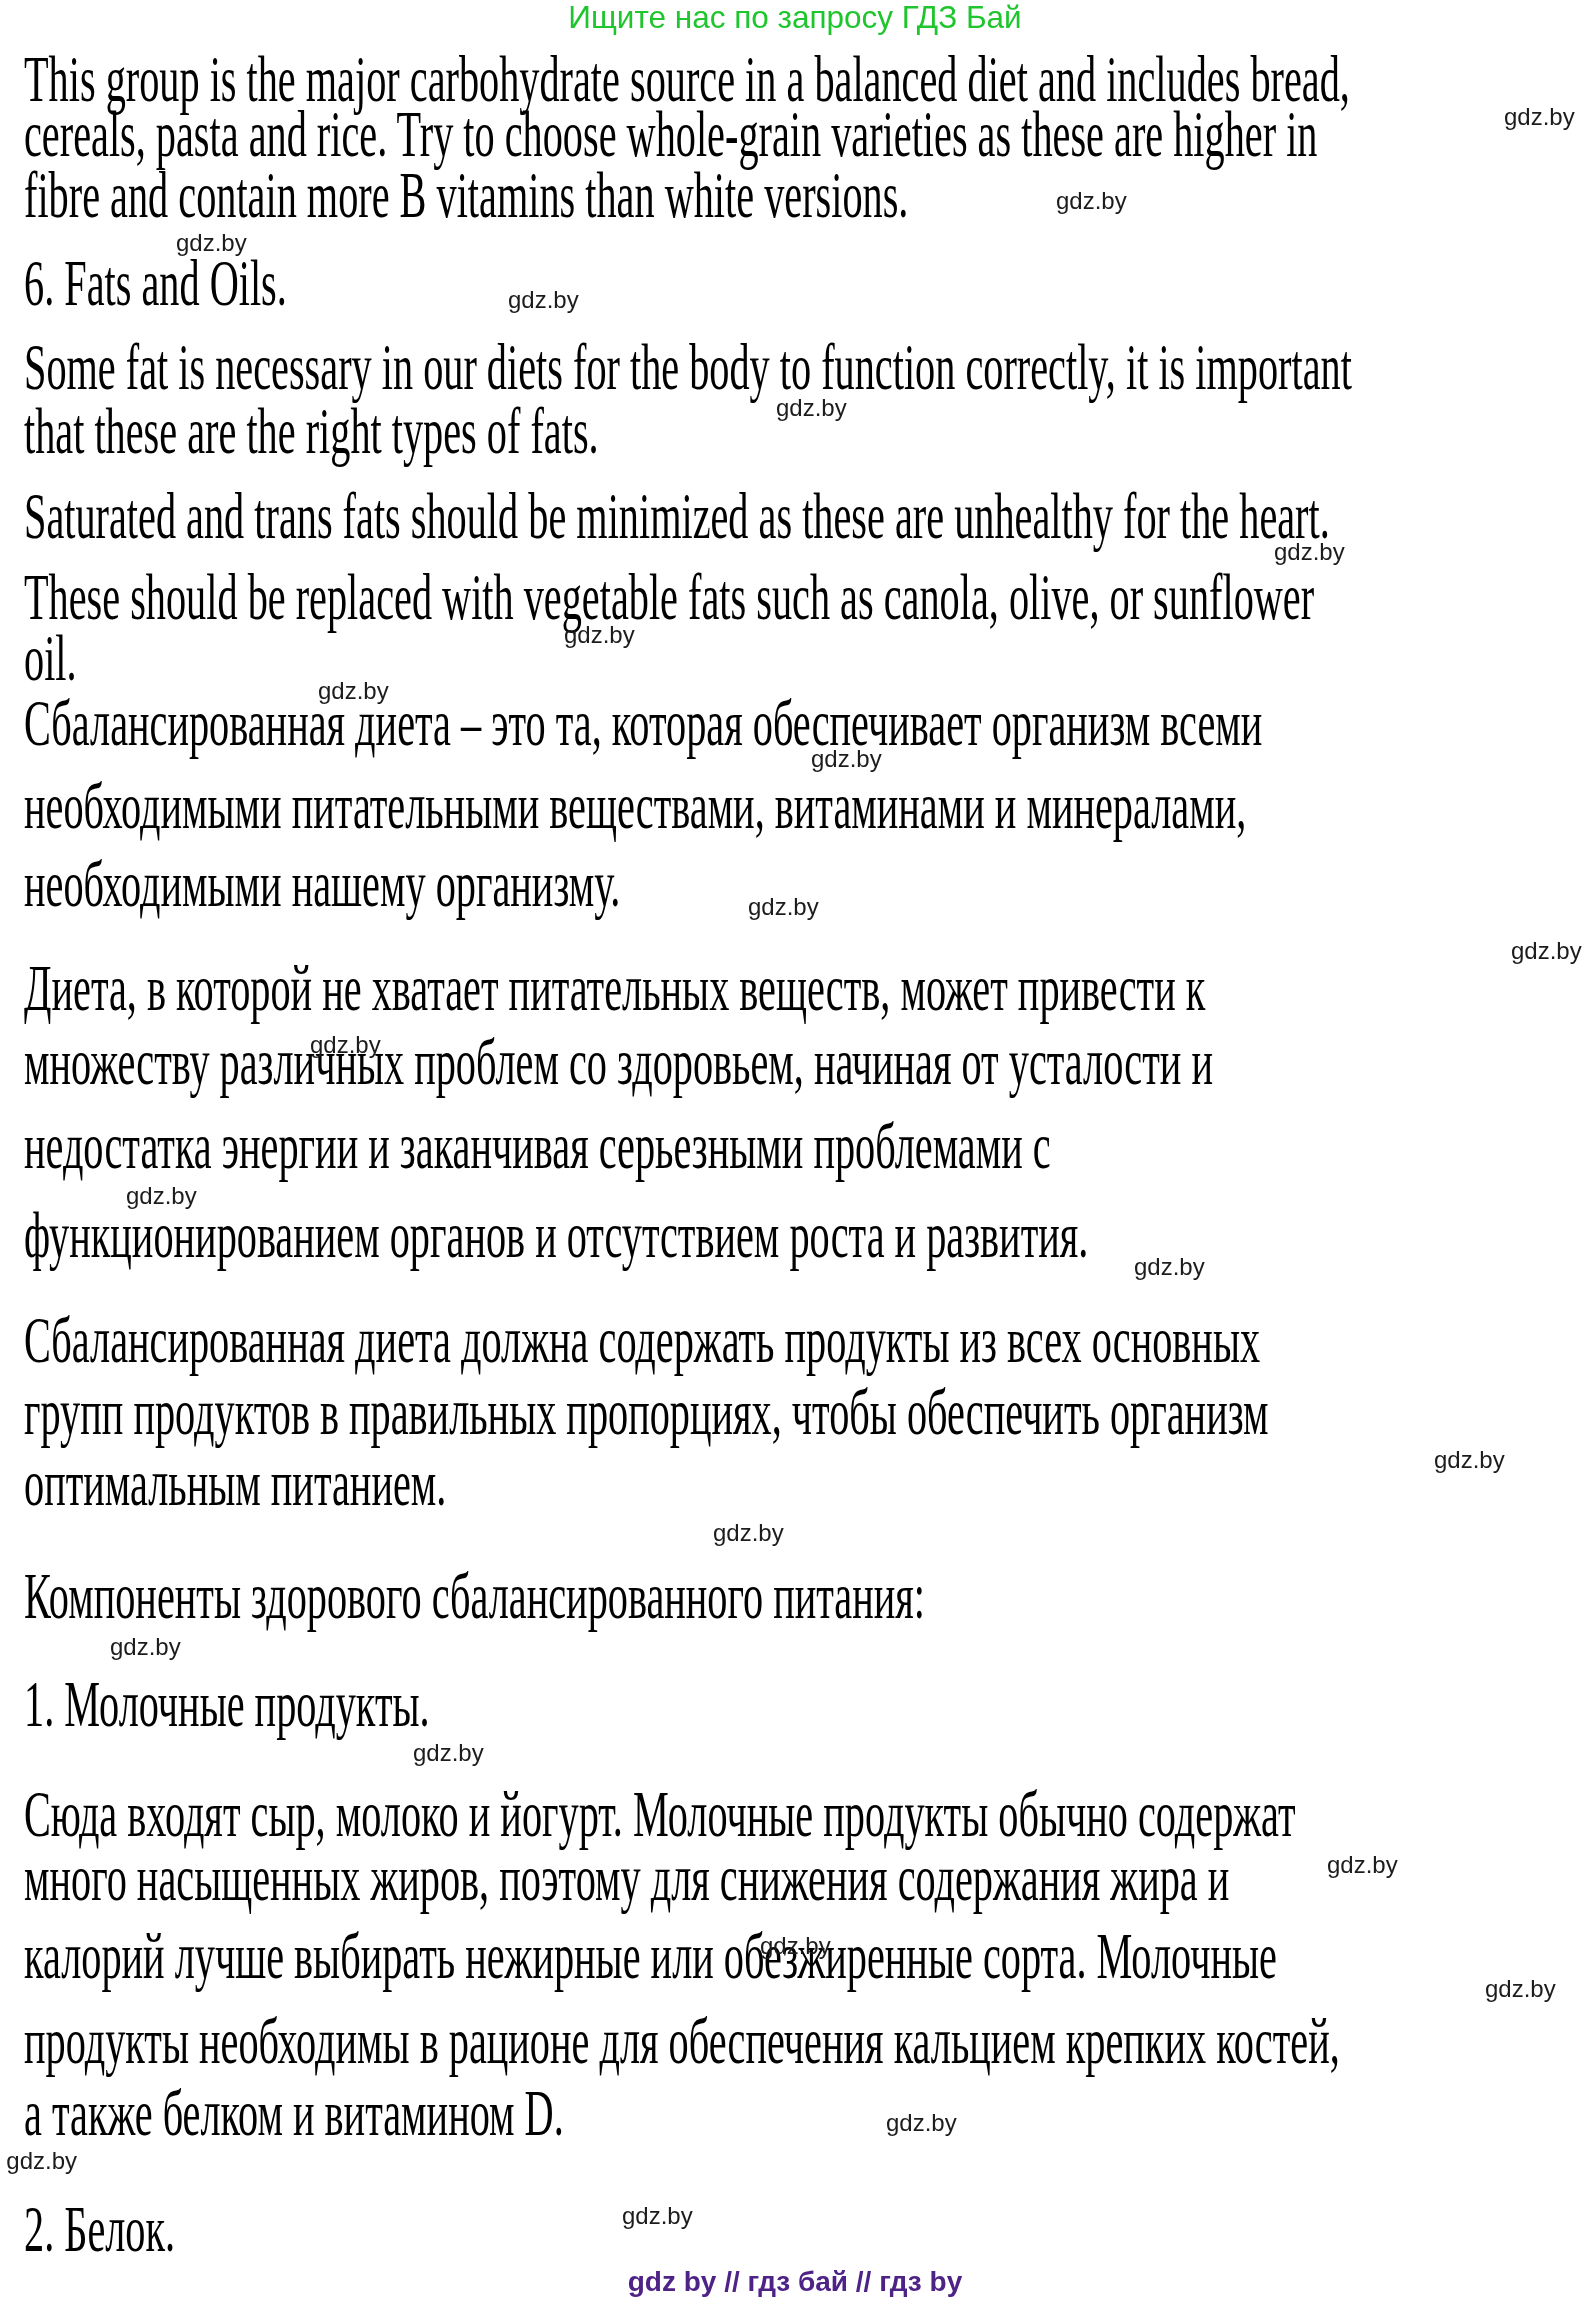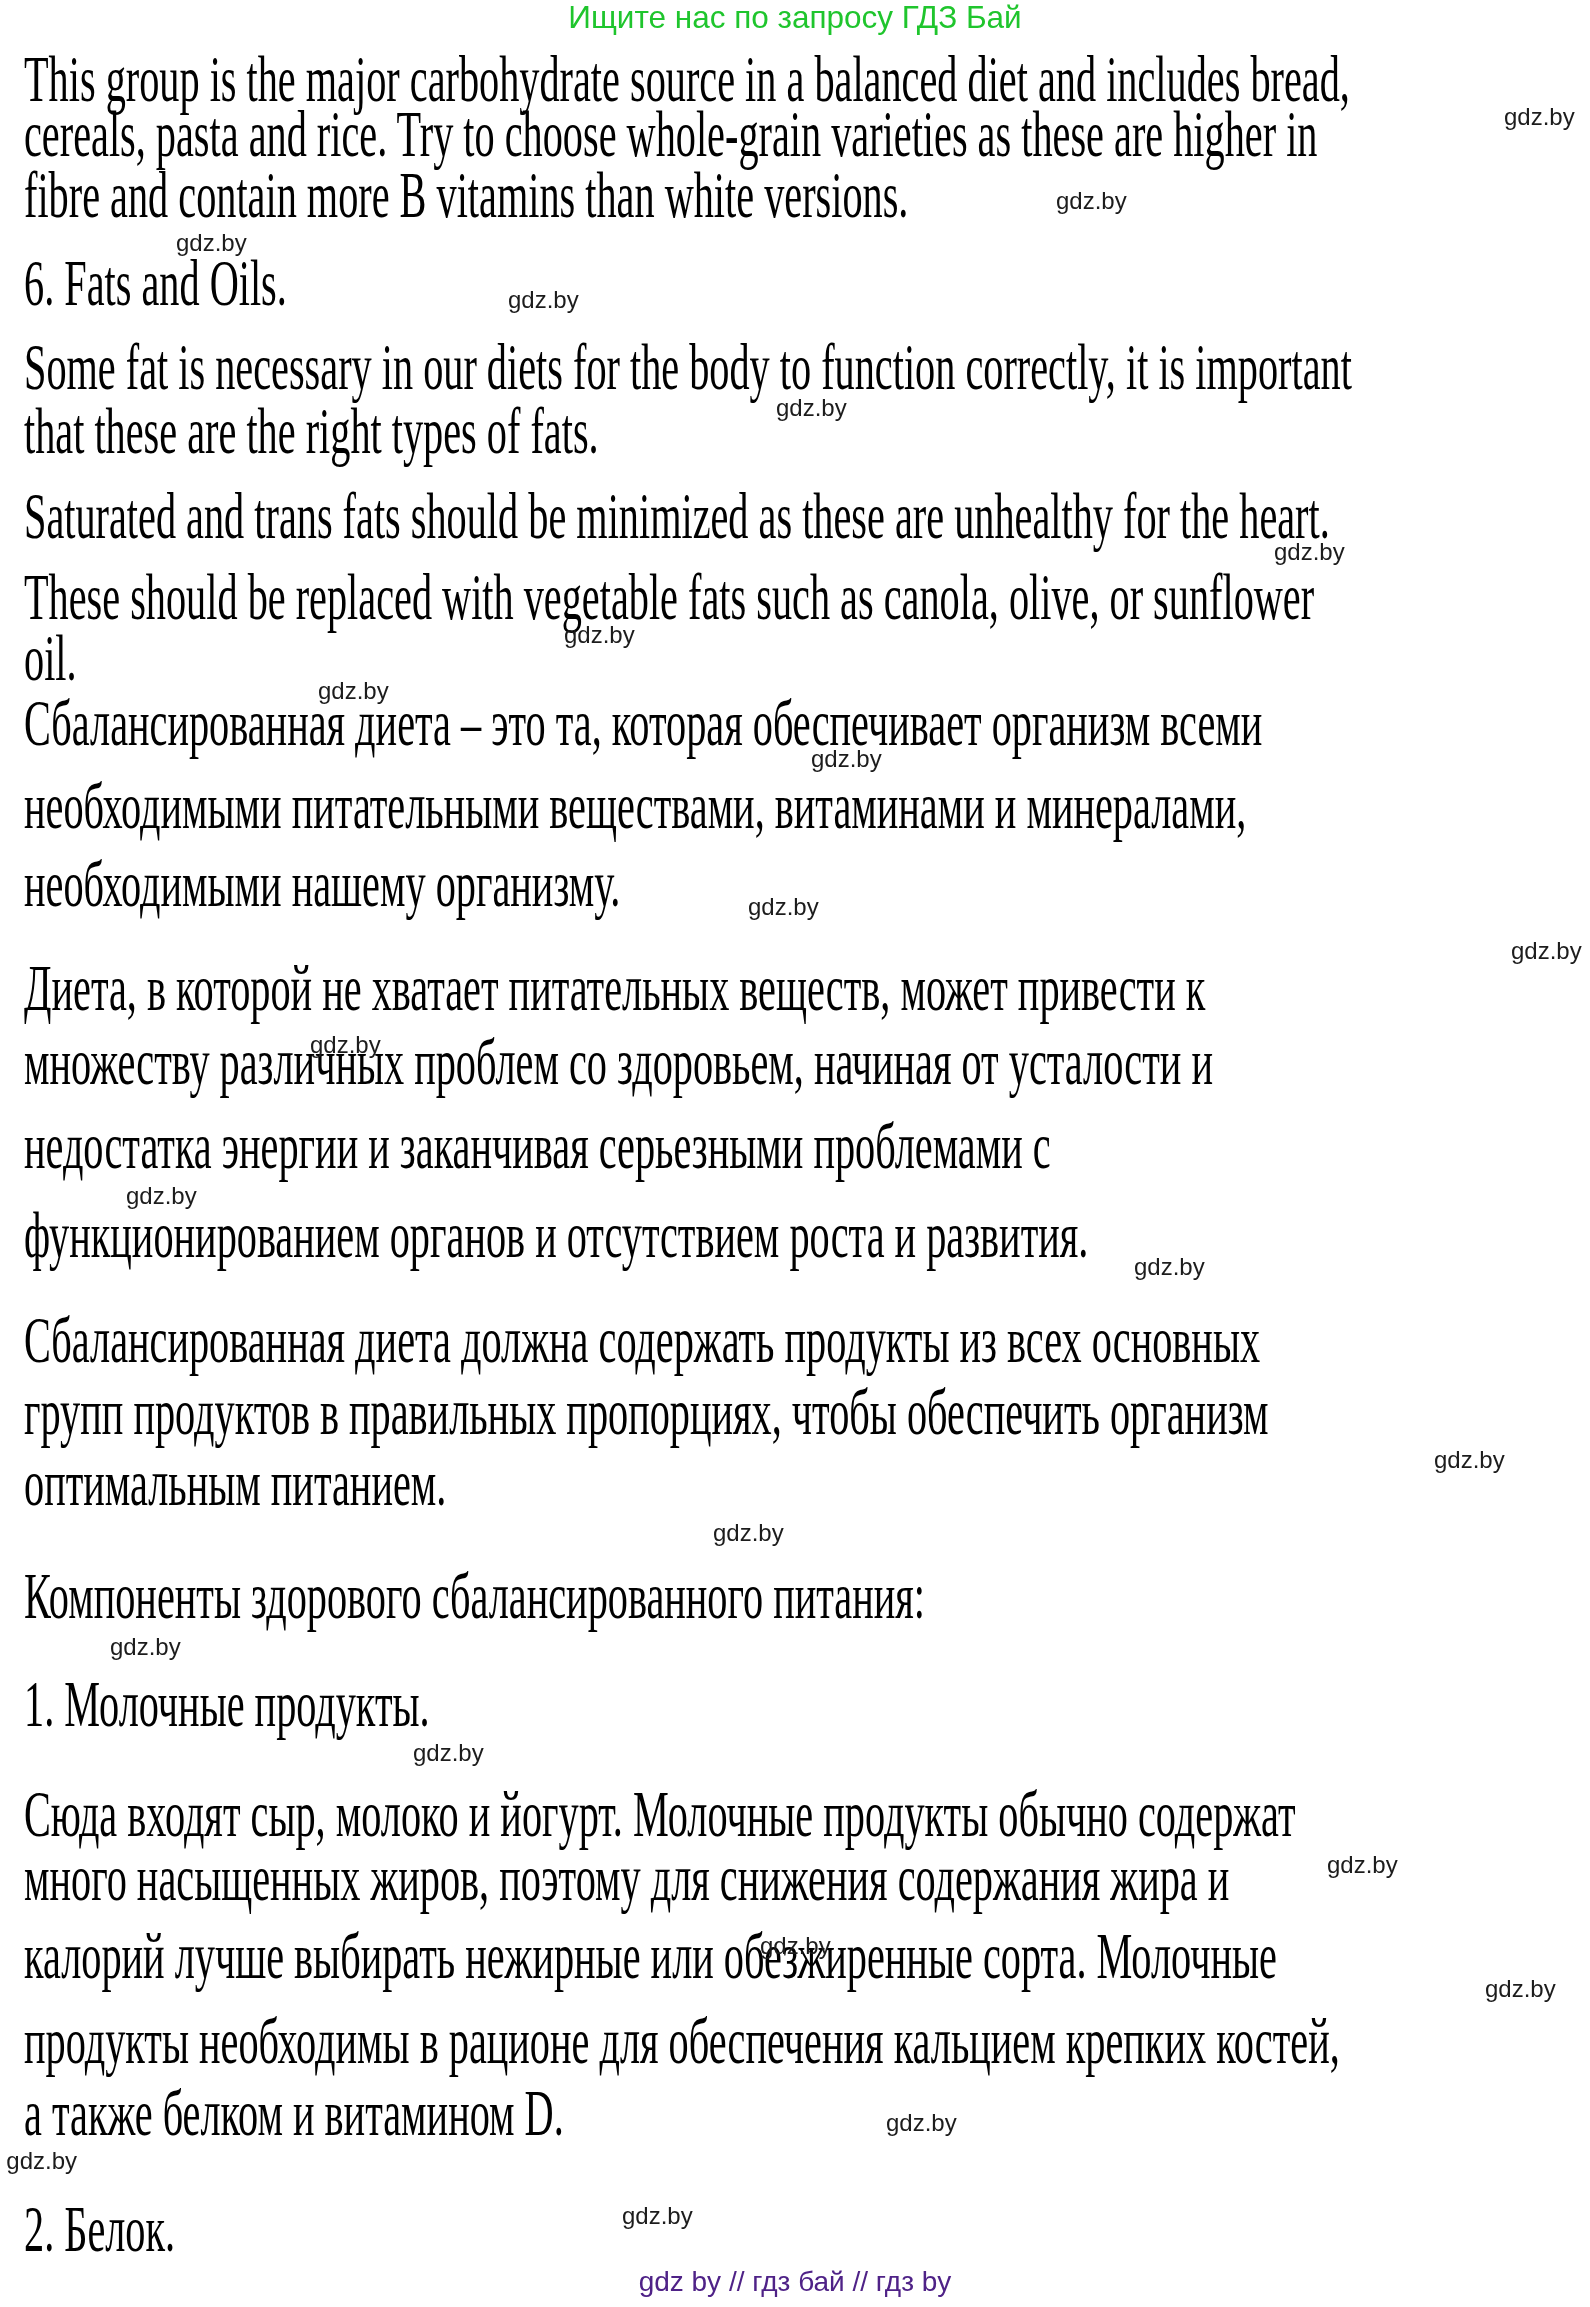--- a/index.html
+++ b/index.html
@@ -45,20 +45,21 @@
     position: absolute;
     top: 2268px;
     left: 0;
     width: 100%;
     text-align: center;
     font-family: "Liberation Sans", sans-serif;
     font-size: 28px;
     line-height: 1;
     color: #4f2287;
     white-space: nowrap;
+    font-weight: bold;
   }
 </style>
 </head>
 <body>
 
 <div id="page">
 
   <div class="promo">Ищите нас по запросу ГДЗ Бай</div>
 
   <div class="ln" style="top:46px">This group is the major carbohydrate source in a balanced diet and includes bread,</div>

